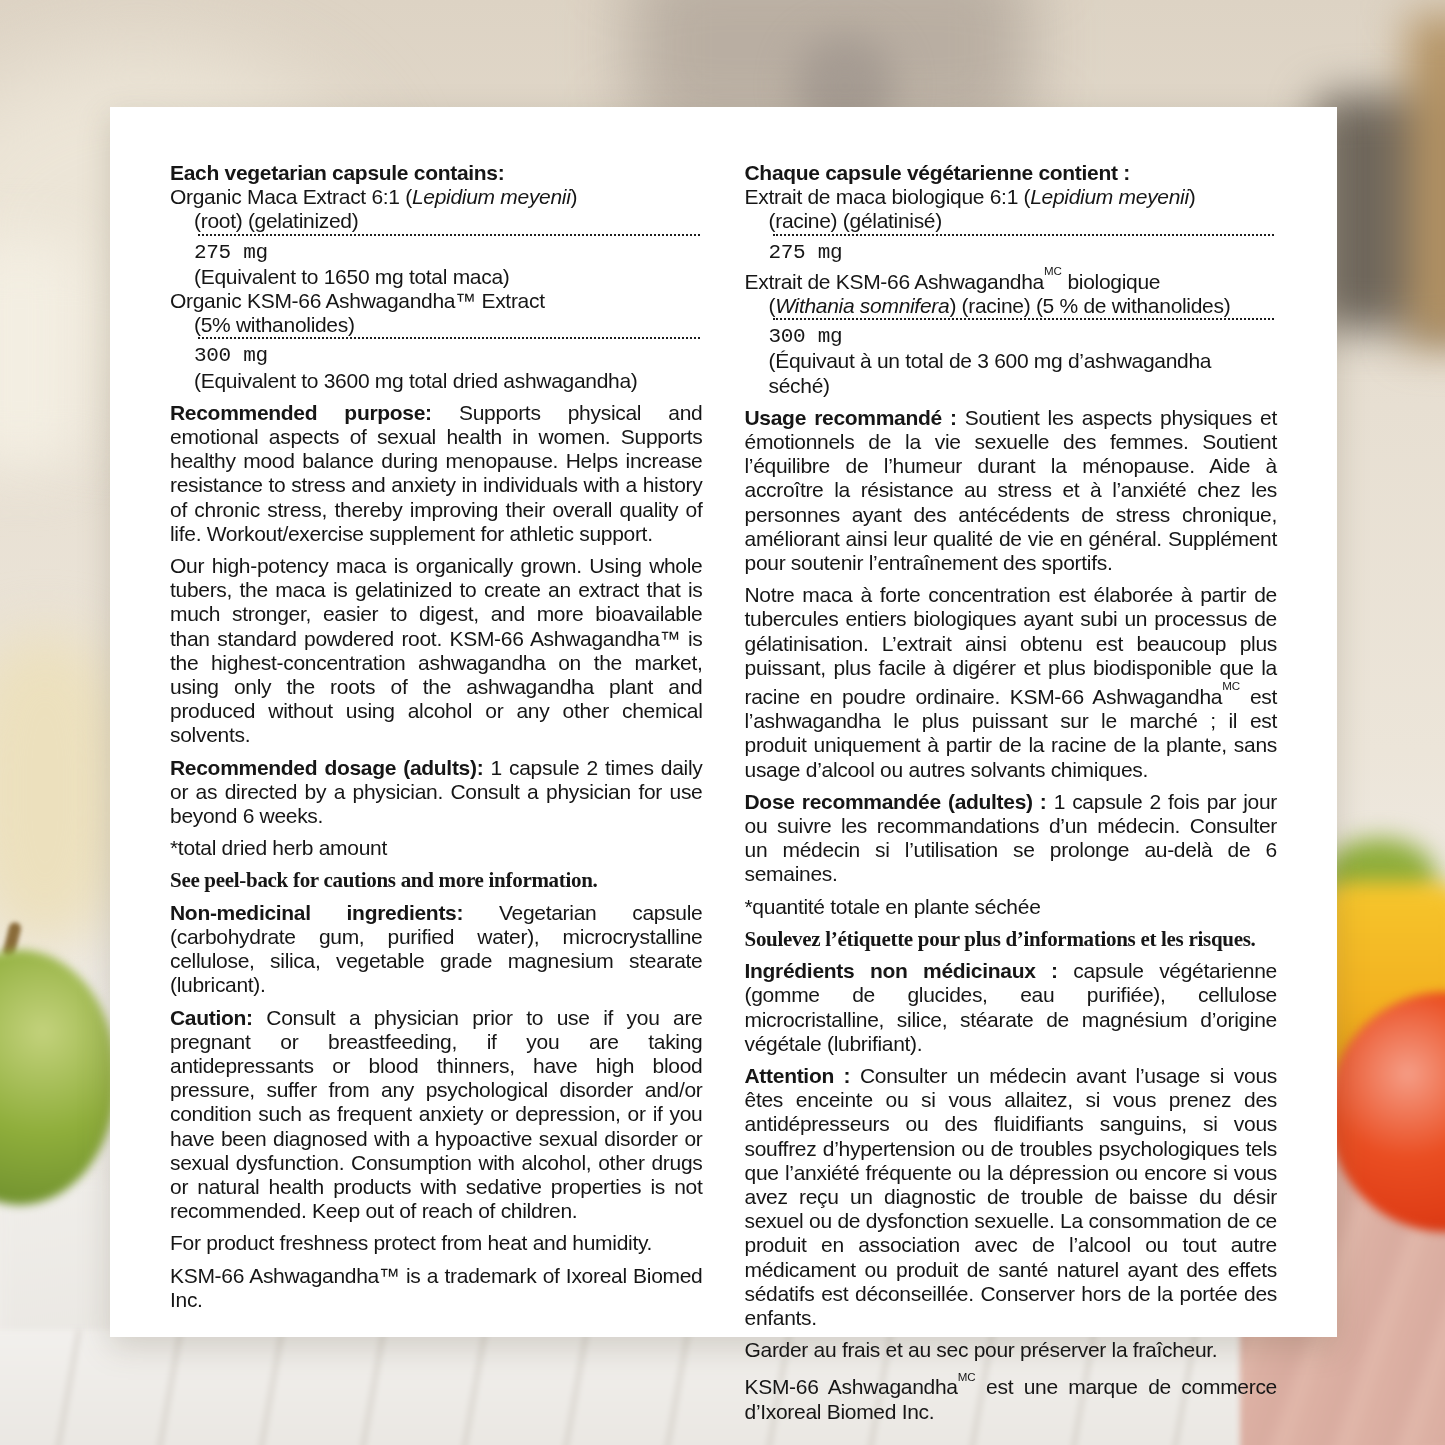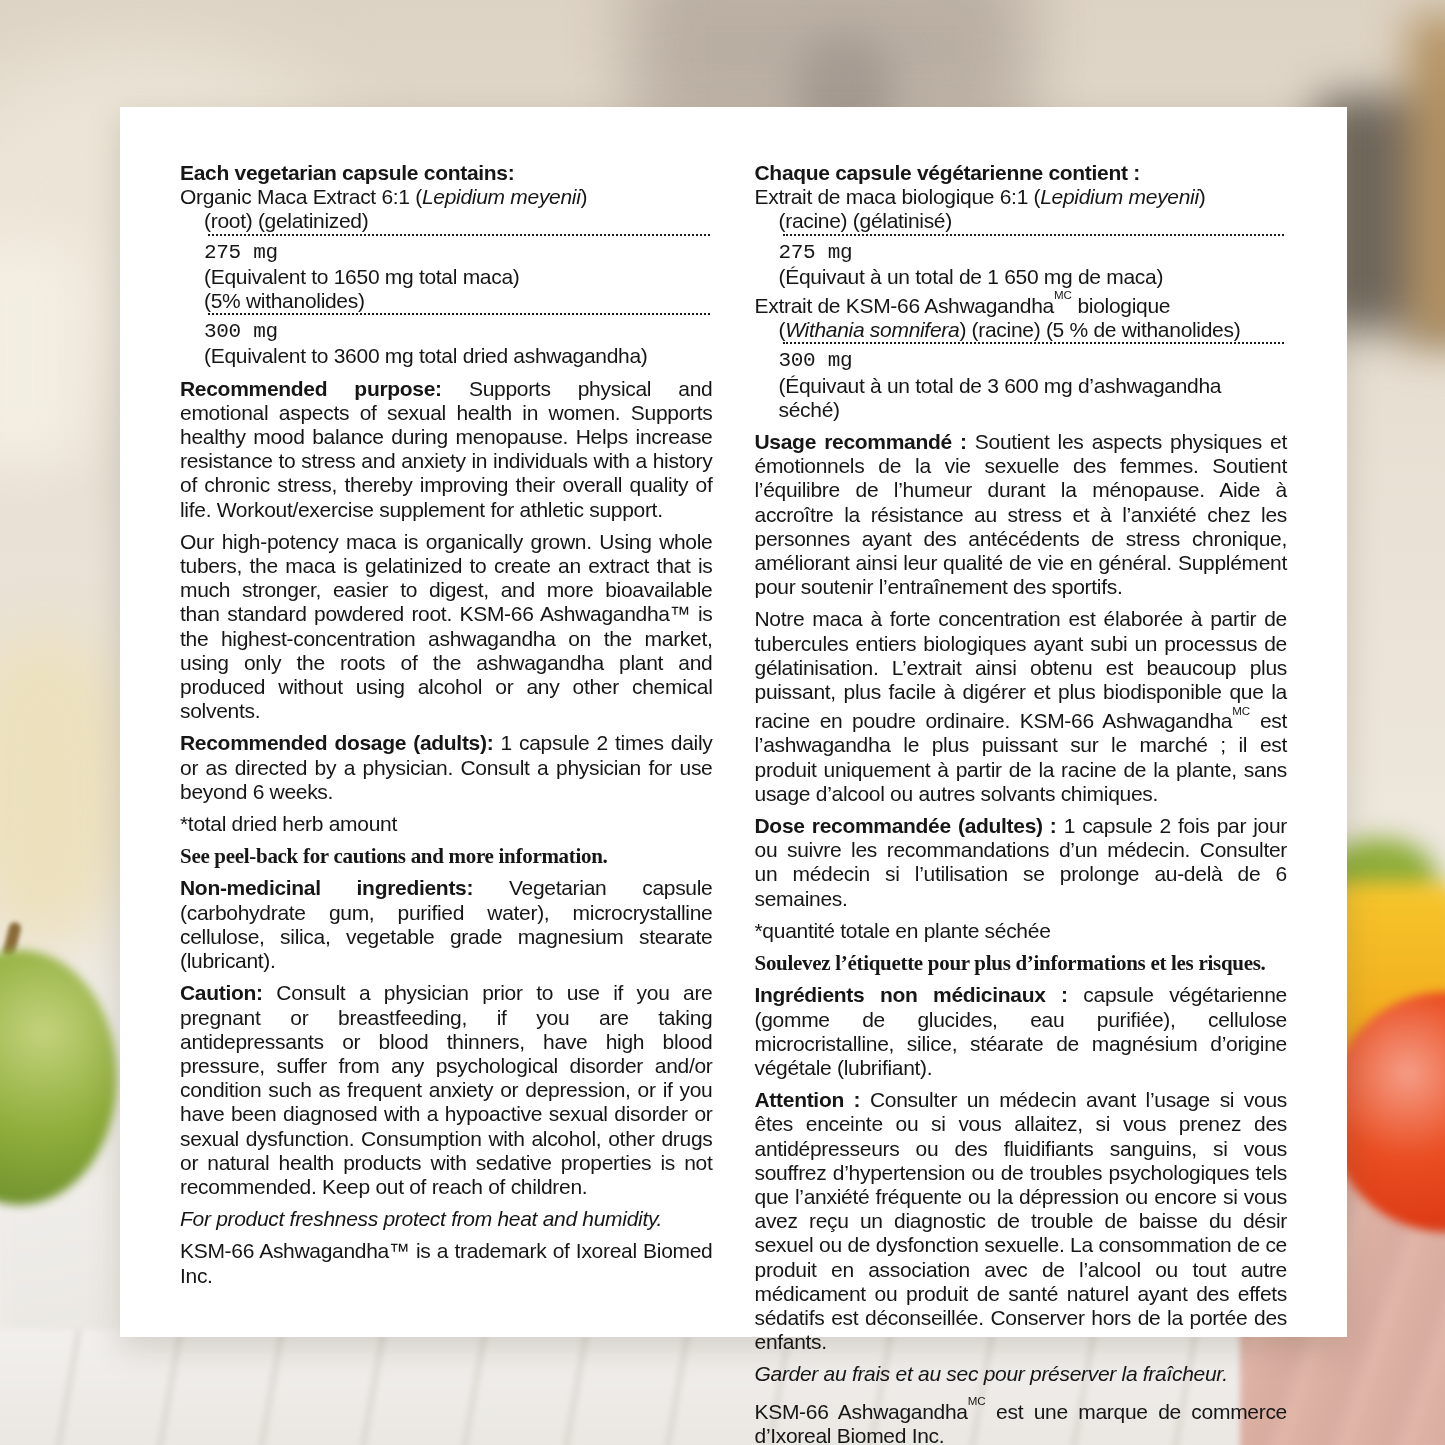--- a/index.html
+++ b/index.html
@@ -27,35 +27,35 @@
   .b-tomato{left:1328px;top:992px;width:235px;height:240px;border-radius:50%;
     background:radial-gradient(circle at 34% 34%,var(--tomato-highlight) 0%,#ea4e22 38%,var(--tomato-red) 66%,#b92c10 96%);filter:blur(5px);}
   .b-wood{left:1115px;top:1125px;width:360px;height:350px;transform:rotate(-6deg);
     background:repeating-linear-gradient(115deg,var(--wood-pink) 0 26px,#e7c1b3 26px 34px,#dcb0a3 34px 60px);filter:blur(8px);}
   .b-marble-bottom{left:-20px;top:1330px;width:1260px;height:135px;
     background:
       repeating-linear-gradient(100deg,rgba(150,140,125,0) 0 95px,rgba(150,140,125,.22) 95px 100px),
       linear-gradient(180deg,#f2f0ed,#e9e6e1);
     filter:blur(3px);}
 
-  .card{position:absolute;left:120px;top:107px;width:1227px;height:1230px;box-sizing:border-box;
+  .card{position:absolute;left:110px;top:107px;width:1227px;height:1230px;box-sizing:border-box;
     background:var(--card-bg);box-shadow:0 10px 30px rgba(95,85,65,.22);
     display:flex;gap:42px;padding:46px 60px 0;color:var(--text);}
   .col{flex:1 1 0;min-width:0;font-size:21px;line-height:24.2px;letter-spacing:-0.3px;}
   .col p{margin:8px 0 0;text-align:justify;}
   .hd{font-weight:700;margin:0 0 2px;}
   .bold{font-weight:700;font-family:Liberation Serif, serif;}
   b.lead{font-weight:700;}
   .ing{margin:0;}
   .iline{display:flex;}
   .iline .itxt{min-width:0;}
   .ind{margin-left:24px;flex-direction:column;}
   .lead-dots{flex:1 1 auto;min-width:10px;border-bottom:2.6px dotted #1b1b1b;margin:0 3px 5px 4px;}
   .amt{white-space:nowrap;font-family:Liberation Mono, monospace;}
-  .center-it{text-align:left;font-style:italic;}
+  .center-it{text-align:left;}
   i{font-style:italic;}
   sup.tm{font-size:0.55em;position:relative;top:-0.5em;letter-spacing:0;font-weight:normal;}
 </style>
 </head>
 <body>
 
 <div class="scene">
   <div>
     <div class="blob b-topleft-light"></div>
     <div class="blob b-canister-left"></div>
@@ -83,20 +83,23 @@
           <span class="itxt"><span>Organic Maca Extract 6:1 (</span><i>Lepidium meyenii</i><span>)</span></span>
         </div>
         <div class="iline ind">
           <span class="itxt">(root) (gelatinized)</span>
           <span class="lead-dots"></span>
           <span class="amt">275 mg</span>
         </div>
         <div class="iline ind">
           <span class="itxt">(Equivalent to 1650 mg total maca)</span>
         </div>
+        <div class="iline">
+          <span class="itxt">Organic KSM-66 Ashwagandha™ Extract</span>
+        </div>
         <div class="iline ind">
           <span class="itxt">(5% withanolides)</span>
           <span class="lead-dots"></span>
           <span class="amt">300 mg</span>
         </div>
         <div class="iline ind">
           <span class="itxt">(Equivalent to 3600 mg total dried ashwagandha)</span>
         </div>
       </div>
       <p><b class="lead">Recommended purpose:</b><span> Supports physical and emotional aspects of sexual health in women. Supports healthy mood bal­ance during menopause. Helps increase resistance to stress and anxiety in individuals with a history of chronic stress, thereby improving their overall quality of life. Workout/exercise supple­ment for athletic support.</span></p>
@@ -114,23 +117,20 @@
       <p class="hd">Chaque capsule végétarienne contient :</p>
       <div class="ing">
         <div class="iline">
           <span class="itxt"><span>Extrait de maca biologique 6:1 (</span><i>Lepidium meyenii</i><span>)</span></span>
         </div>
         <div class="iline ind">
           <span class="itxt">(racine) (gélatinisé)</span>
           <span class="lead-dots"></span>
           <span class="amt">275 mg</span>
         </div>
-        <div class="iline ind">
-          <span class="itxt">(Équivaut à un total de 1 650 mg de maca)</span>
-        </div>
         <div class="iline">
           <span class="itxt"><span>Extrait de KSM-66 Ashwagandha</span><sup class="tm">MC</sup><span> biologique</span></span>
         </div>
         <div class="iline ind">
           <span class="itxt"><span>(</span><i>Withania somnifera</i><span>) (racine) (5 % de withanolides)</span></span>
           <span class="lead-dots"></span>
           <span class="amt">300 mg</span>
         </div>
         <div class="iline ind">
           <span class="itxt">(Équivaut à un total de 3 600 mg d’ashwagandha séché)</span>

